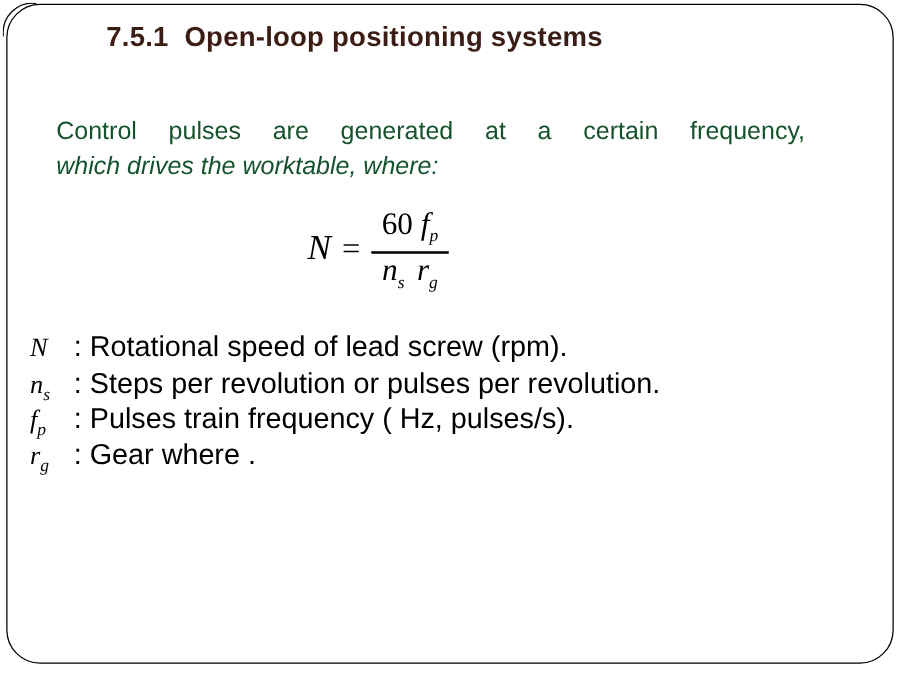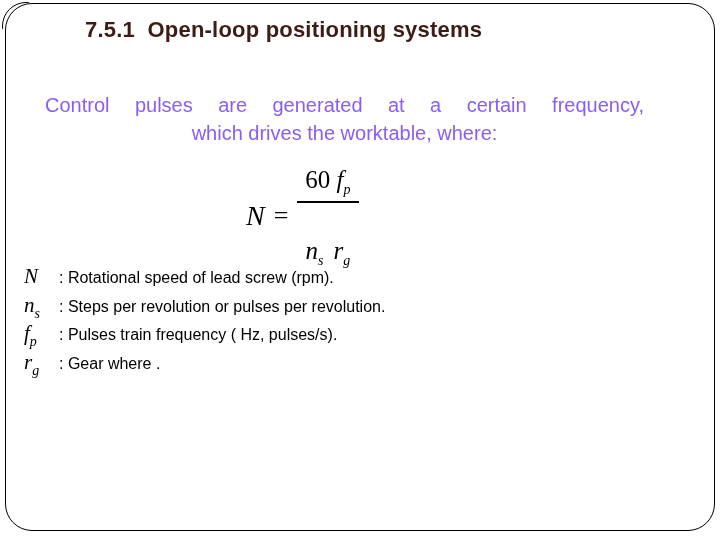--- a/index.html
+++ b/index.html
@@ -47,30 +47,31 @@
     color: #3b1d15;
     white-space: pre-wrap;
   }
   .intro {
     position: absolute;
     left: 45px;
     top: 91px;
     width: 599px;
     font-size: 20px;
     line-height: 28px;
-    color: #8b5cf6;
+    color: #14532d;
   }
   .intro .line1 {
     text-align: justify;
     text-align-last: justify;
     white-space: pre-wrap;
   }
   .intro .line2 {
-    text-align: center;
+    text-align: left;
     white-space: pre-wrap;
+    font-style: italic;
   }
   
   .formula {
     position: absolute;
     left: 246px;
     top: 166px;
     display: flex;
     align-items: center;
     gap: 9px;
     font-family: "Liberation Serif", serif;
@@ -81,31 +82,30 @@
     padding-bottom: 4px;
   }
   .formula .equals {
     font-size: 26px;
     padding-bottom: 4px;
   }
   .fraction {
     display: inline-flex;
     flex-direction: column;
     align-items: center;
-    gap: 20px;
   }
   .fraction .numerator {
     font-size: 25px;
     padding: 0 8px 3px 8px;
     border-bottom: 2px solid #000000;
     white-space: nowrap;
   }
   .fraction .denominator {
     font-size: 25px;
-    padding: 14px 8px 0 8px;
+    padding: 0 8px 0 8px;
     white-space: nowrap;
   }
   .math-var {
     font-style: italic;
   }
   .math-coeff {
     font-style: normal;
   }
   .math-sub {
     font-size: 14px;
@@ -129,21 +129,21 @@
     height: 28.5px;
   }
   .def-symbol {
     width: 35px;
     flex: 0 0 35px;
     font-family: "Liberation Serif", serif;
     font-style: italic;
     font-size: 21px;
   }
   .def-desc {
-    font-size: 16px;
+    font-size: 23px;
     white-space: pre-wrap;
   }
 </style>
 </head>
 <body>
 
 <div class="slide">
 
   <div class="frame"></div>
   <div class="outer-corner-arc"></div>

